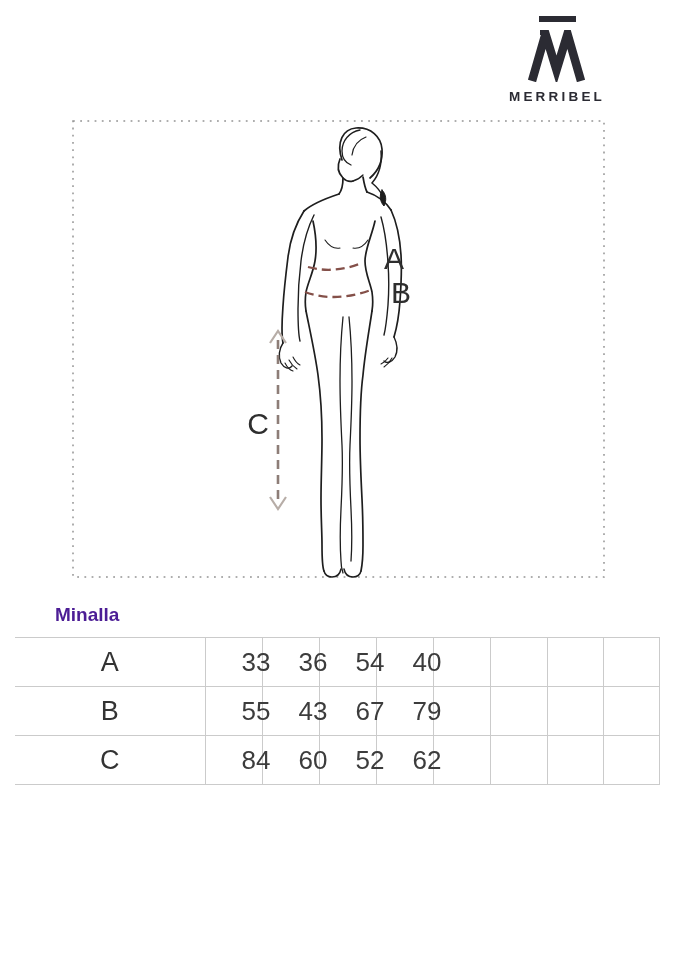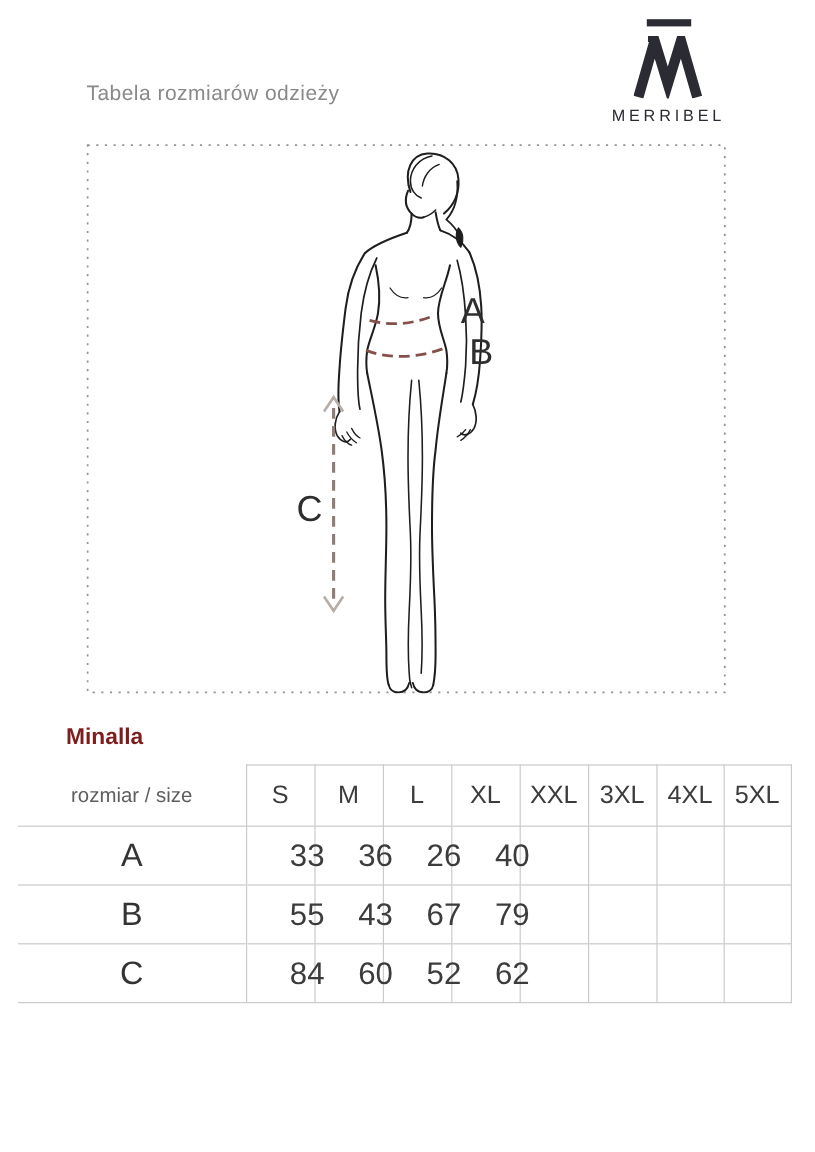--- a/index.html
+++ b/index.html
@@ -6,29 +6,29 @@
   body{
     width:679px;height:960px;position:relative;background:#ffffff;
     font-family:"Liberation Sans",sans-serif;color:#3d3d3d;overflow:hidden;
   }
   
   .logo{position:absolute;left:496px;top:16px;width:122px;text-align:center;}
   .logo-bar{width:37px;height:6px;background:#2b2b33;margin:0 auto 8px auto;}
   .logo-m{display:block;margin:0 auto;}
   .logo-name{
     margin-top:7px;font-size:13.5px;letter-spacing:3.2px;color:#2b2b33;
-    font-weight:400;white-space:nowrap;
+    font-weight:700;white-space:nowrap;
   }
   
   .page-titles{position:absolute;left:72px;top:66px;font-size:17.5px;line-height:22px;
     color:#898989;font-weight:300;letter-spacing:0.4px;}
   
   .diagram{position:absolute;left:72px;top:120px;}
   
-  .product-name{position:absolute;left:55px;top:604px;font-size:19px;font-weight:bold;color:#7f1d1d;}
+  .product-name{position:absolute;left:55px;top:604px;font-size:19px;font-weight:bold;color:#4c1d95;}
   
   .size-table{
     position:absolute;left:15px;top:637px;width:644px;
     border-collapse:collapse;table-layout:fixed;
   }
   .size-table th,.size-table td{
     text-align:center;vertical-align:middle;padding:0;font-weight:300;
   }
   .size-table .corner{border:none;font-size:17px;color:#5e5e5e;height:50px;}
   .size-table .size-head{border:1px solid #cbcbcb;font-size:21px;color:#3c3c3c;height:50px;}
@@ -42,21 +42,20 @@
 <div class="logo">
   <div class="logo-bar"></div>
   <svg class="logo-m" width="58" height="52" viewBox="0 0 58 52">
     <polyline points="4,51 17.5,4 28.5,40 39.5,4 53,51" fill="none" stroke="#2b2b33" stroke-width="8.5" stroke-linejoin="miter"></polyline>
     <rect x="12" y="0" width="8" height="5" fill="#2b2b33"></rect>
   </svg>
   <div class="logo-name">MERRIBEL</div>
 </div>
 
 <div class="page-titles">
-  <div>Tabela rozmiarów odzieży</div>
 </div>
 
 <svg class="diagram" width="533" height="459" viewBox="0 0 533 459">
 
   <rect x="1" y="1" width="531" height="456" fill="none" stroke="#949494" stroke-width="1.5" stroke-dasharray="1.8 5.4"></rect>
 
   <g fill="none" stroke="#1e1e1e" stroke-width="1.7" stroke-linecap="round">
 
     <path d="M270,40 C264,22 271,9 284,8 C299,7 309,17 310,29 C311,41 306,51 298,58"></path>
     <path stroke-width="1.3" d="M288,10 C277,12 270,21 270,31 C270,38 274,43 279,45"></path>
@@ -120,36 +119,25 @@
     <col style="width:57px">
       <col style="width:57px">
       <col style="width:57px">
       <col style="width:57px">
     <col style="width:57px">
       <col style="width:57px">
       <col style="width:56px">
       <col style="width:56px">
   </colgroup>
   <tbody>
-      <tr>
-    <th class="corner">rozmiar / size</th>
-    <th class="size-head">S</th>
-    <th class="size-head">M</th>
-    <th class="size-head">L</th>
-    <th class="size-head">XL</th>
-    <th class="size-head">XXL</th>
-    <th class="size-head">3XL</th>
-    <th class="size-head">4XL</th>
-    <th class="size-head">5XL</th>
-  </tr>
   <tr>
     <td class="row-label">A</td>
     <td class="val">33</td>
     <td class="val">36</td>
-    <td class="val">26</td>
+    <td class="val">54</td>
     <td class="val">40</td>
     <td class="val"></td>
     <td class="val"></td>
     <td class="val"></td>
     <td class="val"></td>
   </tr>
   <tr>
     <td class="row-label">B</td>
     <td class="val">55</td>
     <td class="val">43</td>

